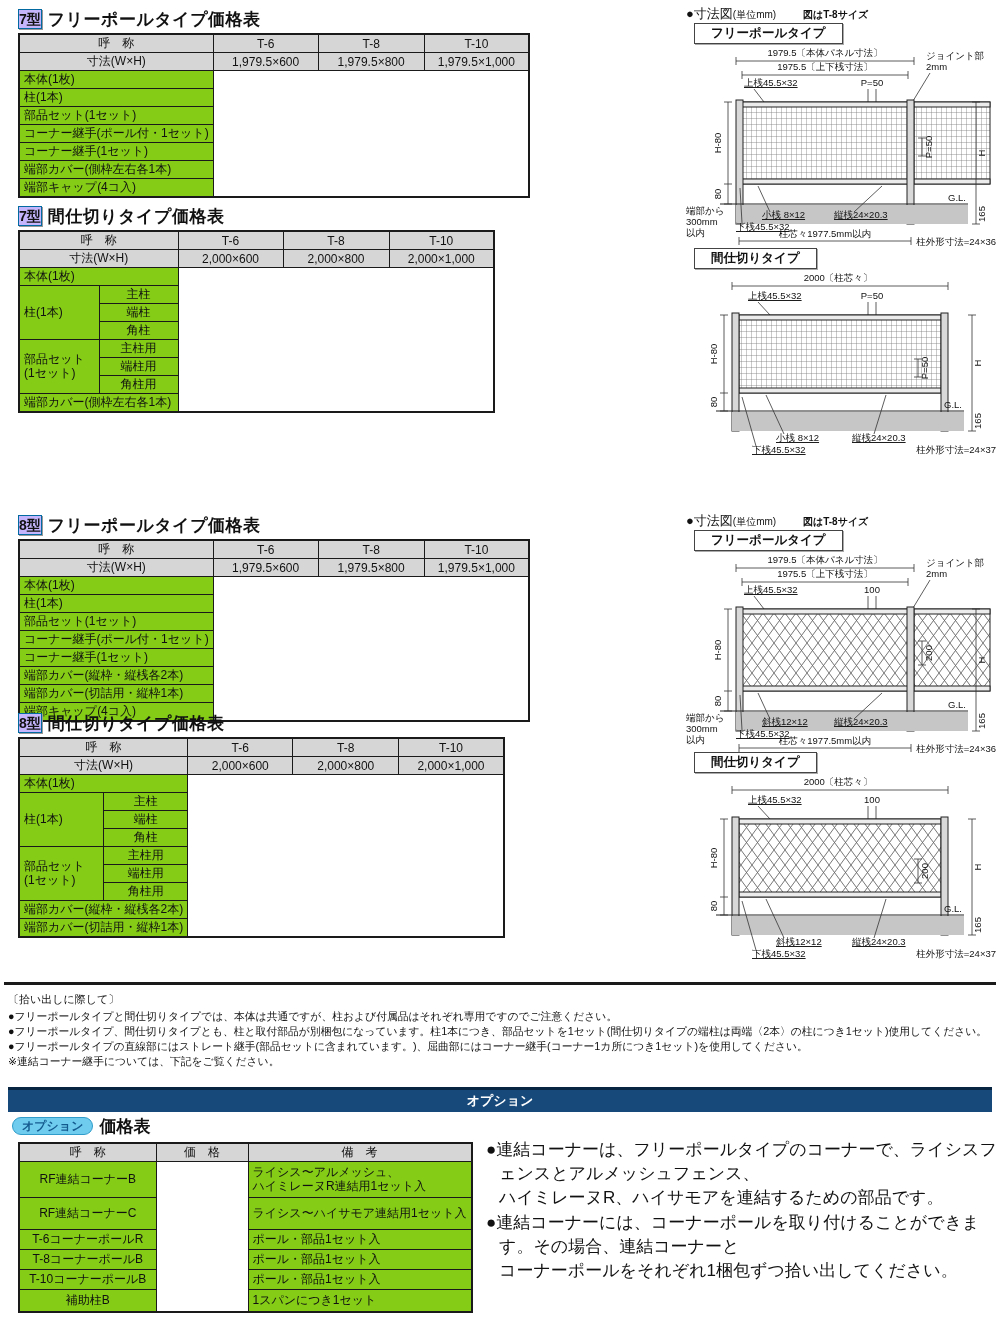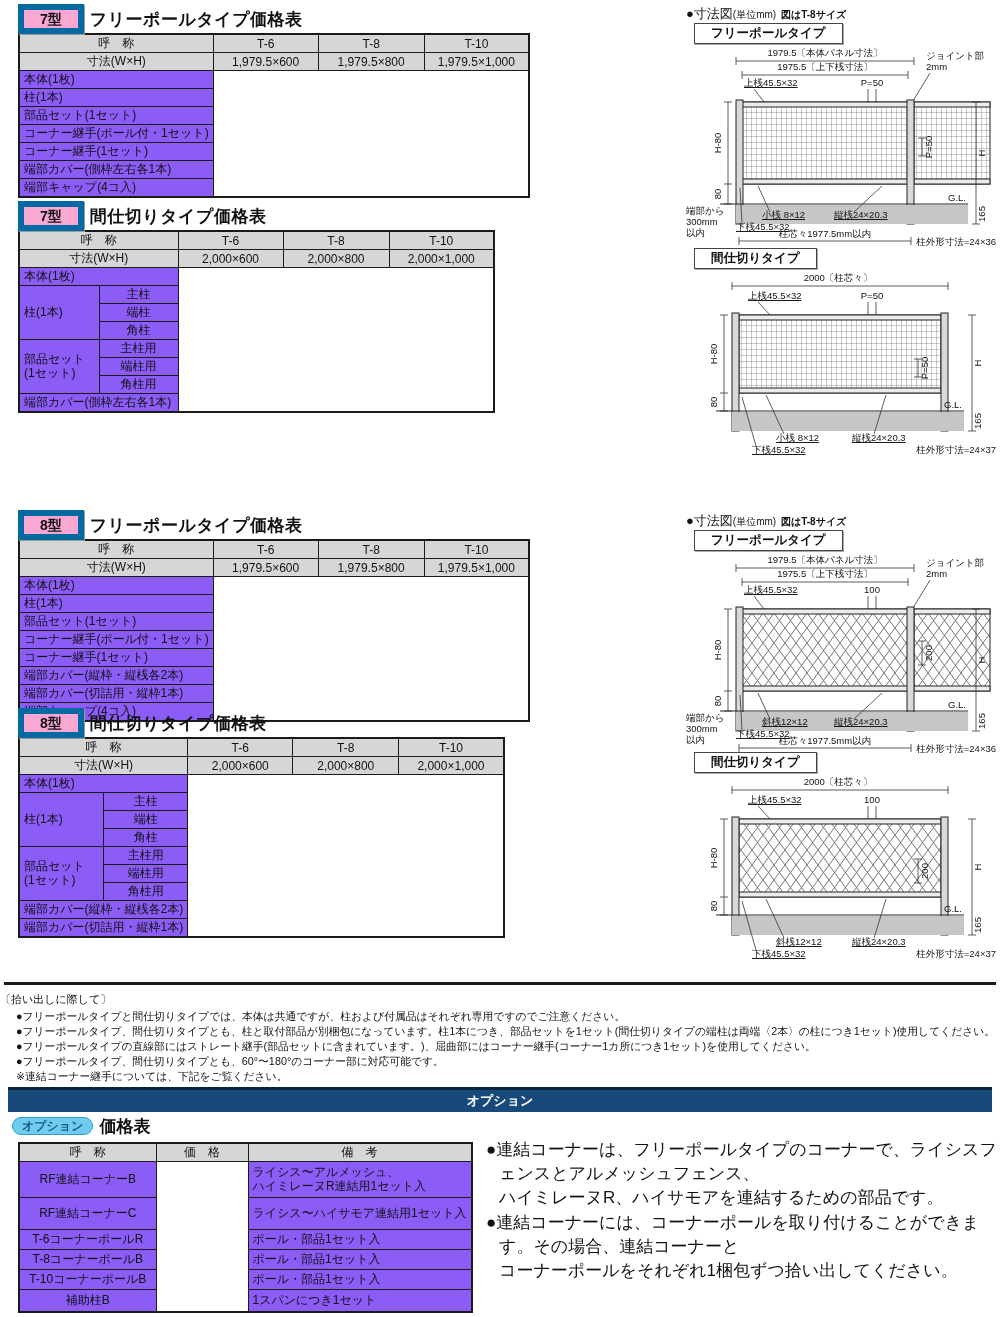--- a/index.html
+++ b/index.html
@@ -1,44 +1,44 @@
 <!DOCTYPE html>
 <html><head>
 <meta charset="utf-8">
 <style>
   html,body{margin:0;padding:0;background:#fff;}
   body{width:1000px;height:1317px;position:relative;font-family:"Liberation Sans","DejaVu Sans",sans-serif;color:#111;}
   .abs{position:absolute;}
   
   .sec-head{display:flex;align-items:center;height:22px;margin-bottom:3px;}
-  .badge{display:inline-block;border:6px solid #0369a1;background:#f9a8d4;box-shadow:1px 1px 0 #999;
-         font-weight:bold;font-size:14px;line-height:18px;padding:0 16px;margin-right:6px;}
+  .badge{display:inline-block;border:1px solid #0369a1;background:#c4b5fd;box-shadow:1px 1px 0 #999;
+         font-weight:bold;font-size:14px;line-height:18px;padding:0 0;margin-right:6px;}
   .sec-title{font-weight:bold;font-size:17px;letter-spacing:.5px;}
   
-  table.price{border-collapse:collapse;table-layout:fixed;border:2px solid #1a1a1a;background:#8b5cf6;}
+  table.price{border-collapse:collapse;table-layout:fixed;border:2px solid #1a1a1a;background:#84cc16;}
   table.price td{border:1px solid #1a1a1a;font-size:12px;padding:0 4px;height:17px;overflow:hidden;white-space:nowrap;}
   tr.hrow td,tr.hrow2 td{background:#d6d6d6;text-align:center;height:17px;}
   td.lc{text-align:left;}
   td.cc{text-align:center;}
   td.ec{background:#fff;}
   .pre{white-space:pre-line !important;line-height:1.15;}
   
   .diag-head{font-size:10px;height:16px;white-space:nowrap;}
   .dh-main{font-weight:normal;font-size:13px;}
   .dh-unit{font-size:10px;}
-  .dh-note{font-size:10px;font-weight:bold;margin-left:2px;}
+  .dh-note{font-size:10px;font-weight:bold;margin-left:24px;}
   .type-box{display:inline-block;border:1px solid #444;box-shadow:1px 1px 0 #aaa;font-size:12.5px;font-weight:bold;
             padding:1px 16px;margin:2px 0 2px 8px;background:#fff;}
   svg text{font-size:9.5px;fill:#111;font-family:"Liberation Sans","DejaVu Sans",sans-serif;}
   svg text.u{text-decoration:underline;}
   svg line.dim{stroke:#333;stroke-width:0.8;}
   
   #rule{background:#1a1a1a;}
   .note-title{font-size:11px;margin-bottom:2px;}
-  .note-item{font-size:10.8px;line-height:15px;padding-left:12px;text-indent:-12px;white-space:nowrap;margin-left:16px;}
+  .note-item{font-size:10.8px;line-height:15px;padding-left:12px;text-indent:-12px;white-space:nowrap;}
   
   #opt-bar{background:#17497a;border-top:3px solid #072540;color:#fff;font-weight:bold;font-size:13px;
            text-align:center;line-height:22px;height:22px;}
   .opt-pill{display:inline-block;background:#6fccef;color:#145a8e;border:1px solid #2f9cc9;border-radius:10px;
             font-weight:bold;font-size:12px;line-height:16px;padding:0 9px;margin-right:6px;}
   #opt-title-text{font-weight:bold;font-size:17px;}
   .opt-note{font-size:17px;line-height:24px;padding-left:13px;text-indent:-13px;white-space:pre-line;margin-bottom:1px;}
 </style>
 </head>
 <body>
@@ -509,26 +509,25 @@
       <line class="dim" x1="98" y1="163" x2="80" y2="124"></line>
       <text x="166" y="170" class="u">縦桟24×20.3</text>
       <line class="dim" x1="188" y1="163" x2="200" y2="124"></line>
       <text x="66" y="182" class="u">下桟45.5×32</text>
       <line class="dim" x1="70" y1="175" x2="56" y2="126"></line>
       <text x="310" y="182" text-anchor="end">柱外形寸法=24×37</text>
     </svg>
   </div>
 
   <div id="rule" class="abs" style="left:4px;right:4px;top:982px;height:3px;"></div>
-  <div class="abs" style="left:0;top:992px;width:988px;">
+  <div class="abs" style="left:8px;top:992px;width:988px;">
     <div class="note-title">〔拾い出しに際して〕</div>
     <div class="note-item">●フリーポールタイプと間仕切りタイプでは、本体は共通ですが、柱および付属品はそれぞれ専用ですのでご注意ください。</div>
     <div class="note-item">●フリーポールタイプ、間仕切りタイプとも、柱と取付部品が別梱包になっています。柱1本につき、部品セットを1セット(間仕切りタイプの端柱は両端〈2本〉の柱につき1セット)使用してください。</div>
     <div class="note-item">●フリーポールタイプの直線部にはストレート継手(部品セットに含まれています。)、屈曲部にはコーナー継手(コーナー1カ所につき1セット)を使用してください。</div>
-    <div class="note-item">●フリーポールタイプ、間仕切りタイプとも、60°〜180°のコーナー部に対応可能です。</div>
     <div class="note-item">※連結コーナー継手については、下記をご覧ください。</div>
   </div>
 
   <div id="opt-bar" class="abs" style="left:8px;top:1087px;width:984px;">オプション</div>
 
   <div class="abs" style="left:12px;top:1115px;height:22px;display:flex;align-items:center;">
     <span class="opt-pill">オプション</span>
     <span id="opt-title-text">価格表</span>
   </div>
 

